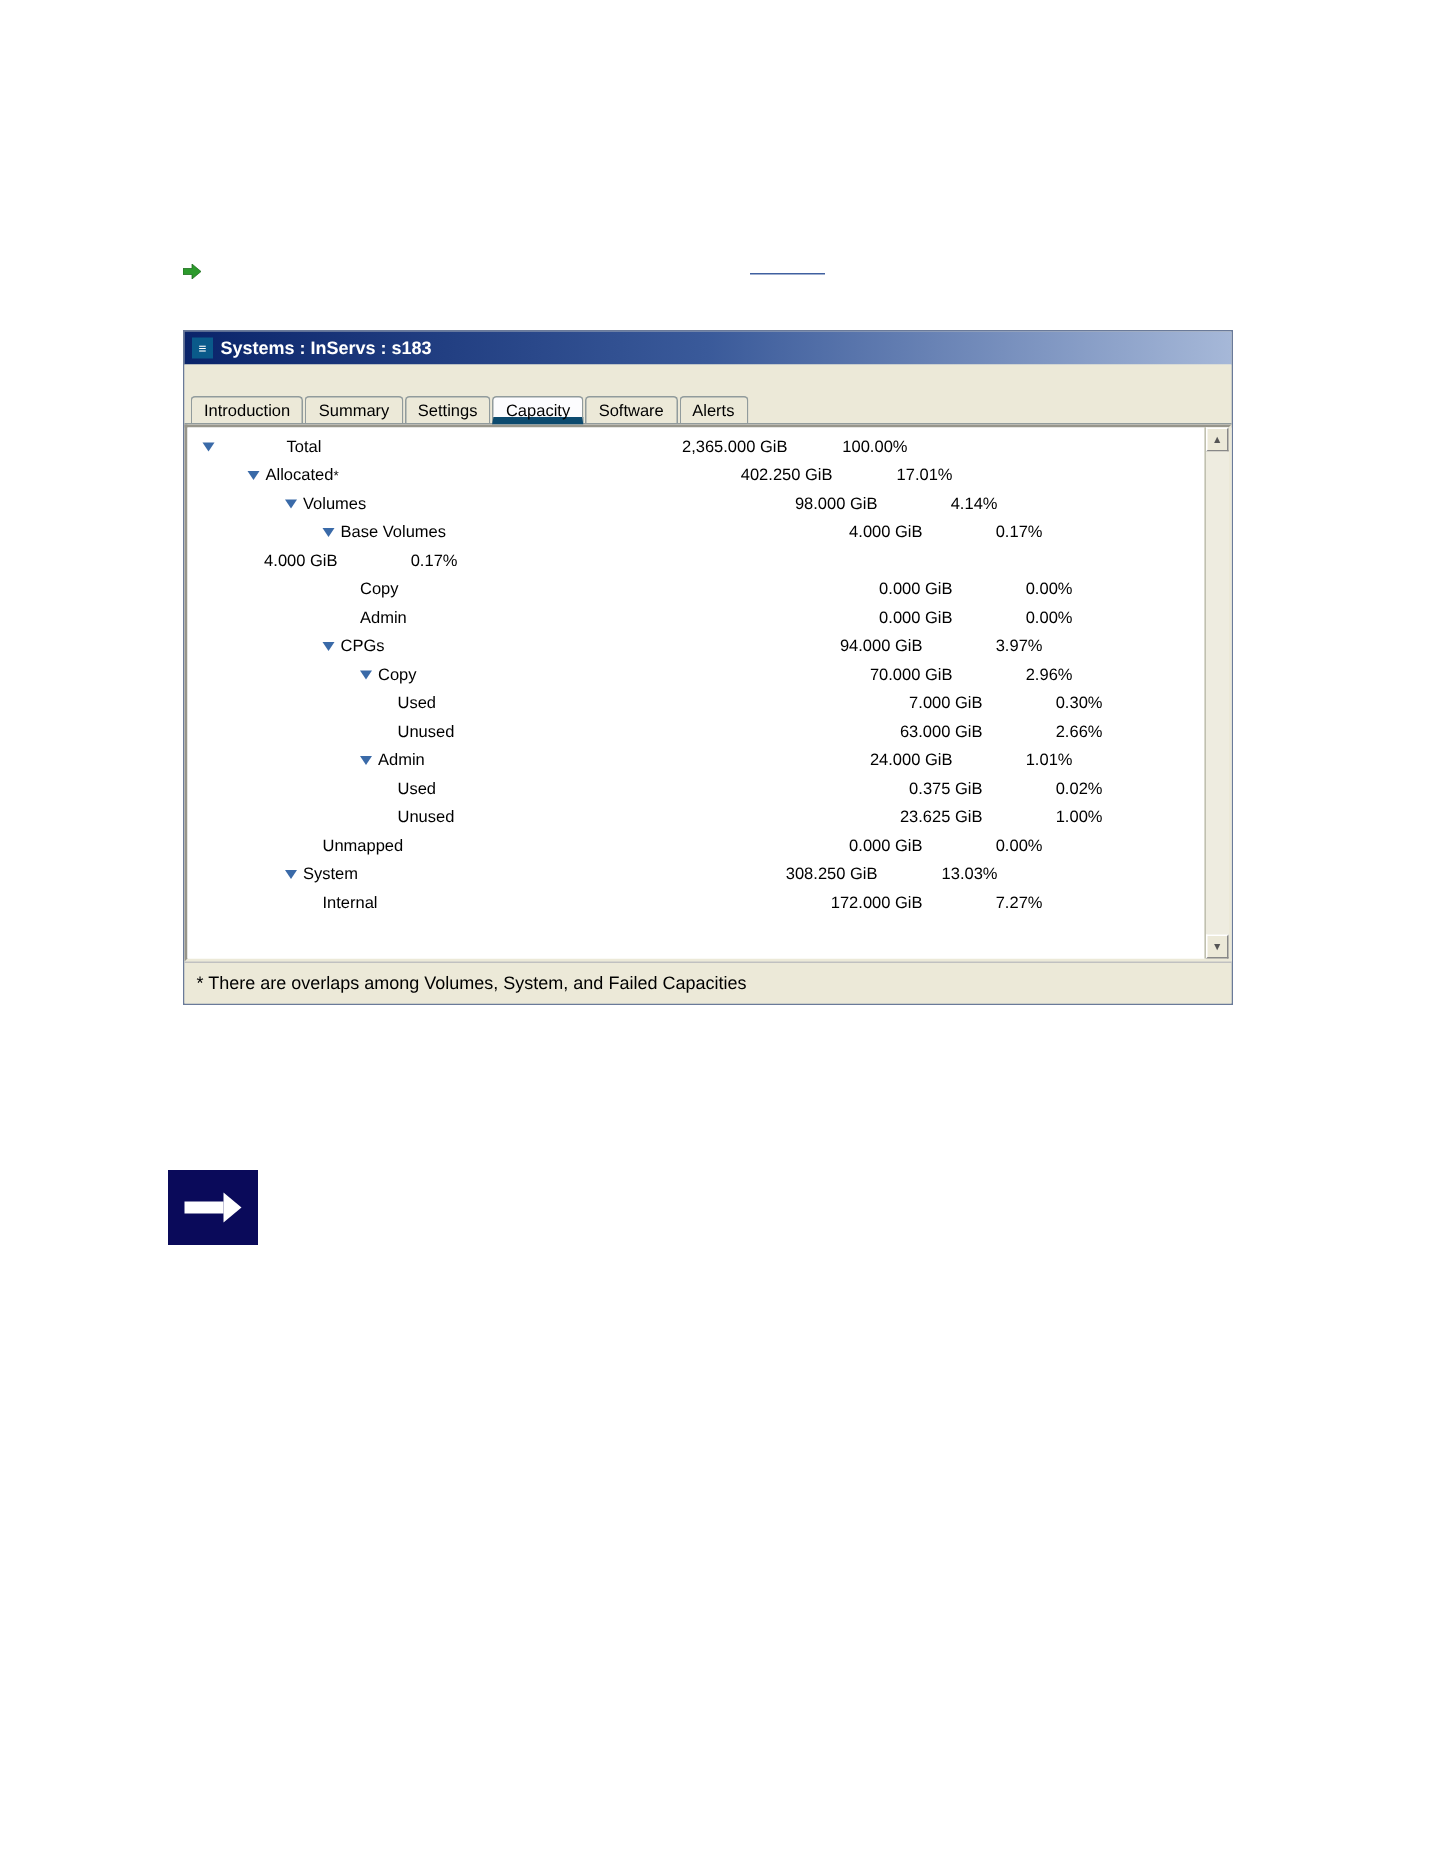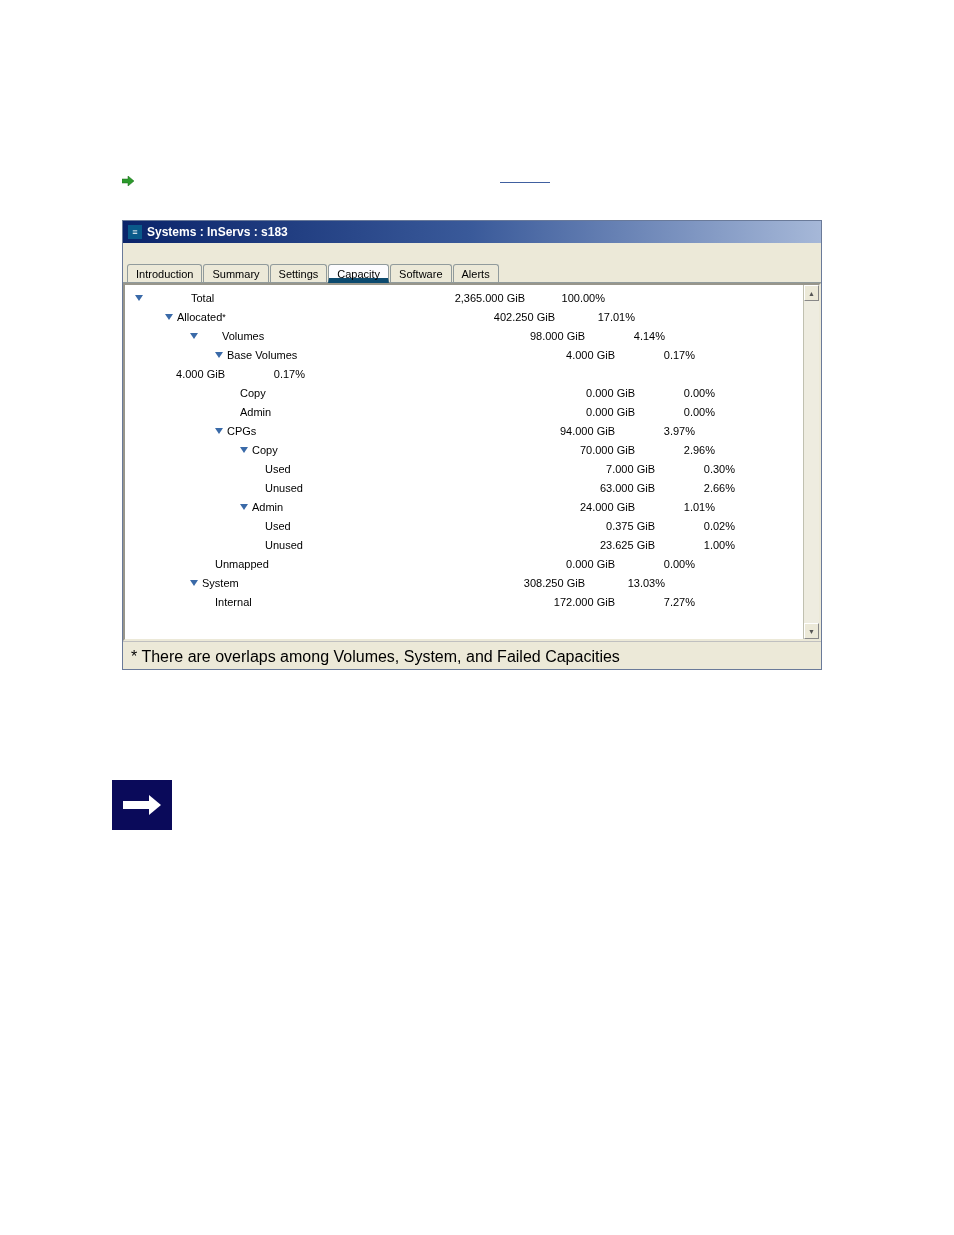--- a/index.html
+++ b/index.html
@@ -143,21 +143,21 @@
   .ind2 { padding-left: 65px; }
   .ind3 { padding-left: 90px; }
   .ind4 { padding-left: 115px; }
   .ind5 { padding-left: 140px; }
   .size { width: 100px; text-align: right; }
   .pct { width: 80px; text-align: right; }
   .footnote {
     border-top: 1px solid #c0c0c0;
     background: #ece9d8;
     padding: 6px 8px 8px 8px;
-    font-size: 16px;
+    font-size: 12px;
     height: 28px;
   }
   .note-block {
     position: absolute;
     left: 112px;
     top: 780px;
     width: 60px;
     height: 50px;
     background: #0a0a5a;
     display: flex;
@@ -220,21 +220,21 @@
         <div class="row">
           <div class="lbl ind1" style="width: 330px;">
             <span class="tri"></span>
             <span>Allocated</span>
             <span class="sup">*</span>
           </div>
           <div class="size">402.250 GiB</div>
           <div class="pct">17.01%</div>
         </div>
         <div class="row">
-          <div class="lbl ind2" style="width: 360px; gap: 20px;">
+          <div class="lbl ind2" style="width: 360px;">
             <span class="tri"></span>
             <span>Volumes</span>
           </div>
           <div class="size">98.000 GiB</div>
           <div class="pct">4.14%</div>
         </div>
         <div class="row">
           <div class="lbl ind3" style="width: 390px;">
             <span class="tri"></span>
             <span>Base Volumes</span>

